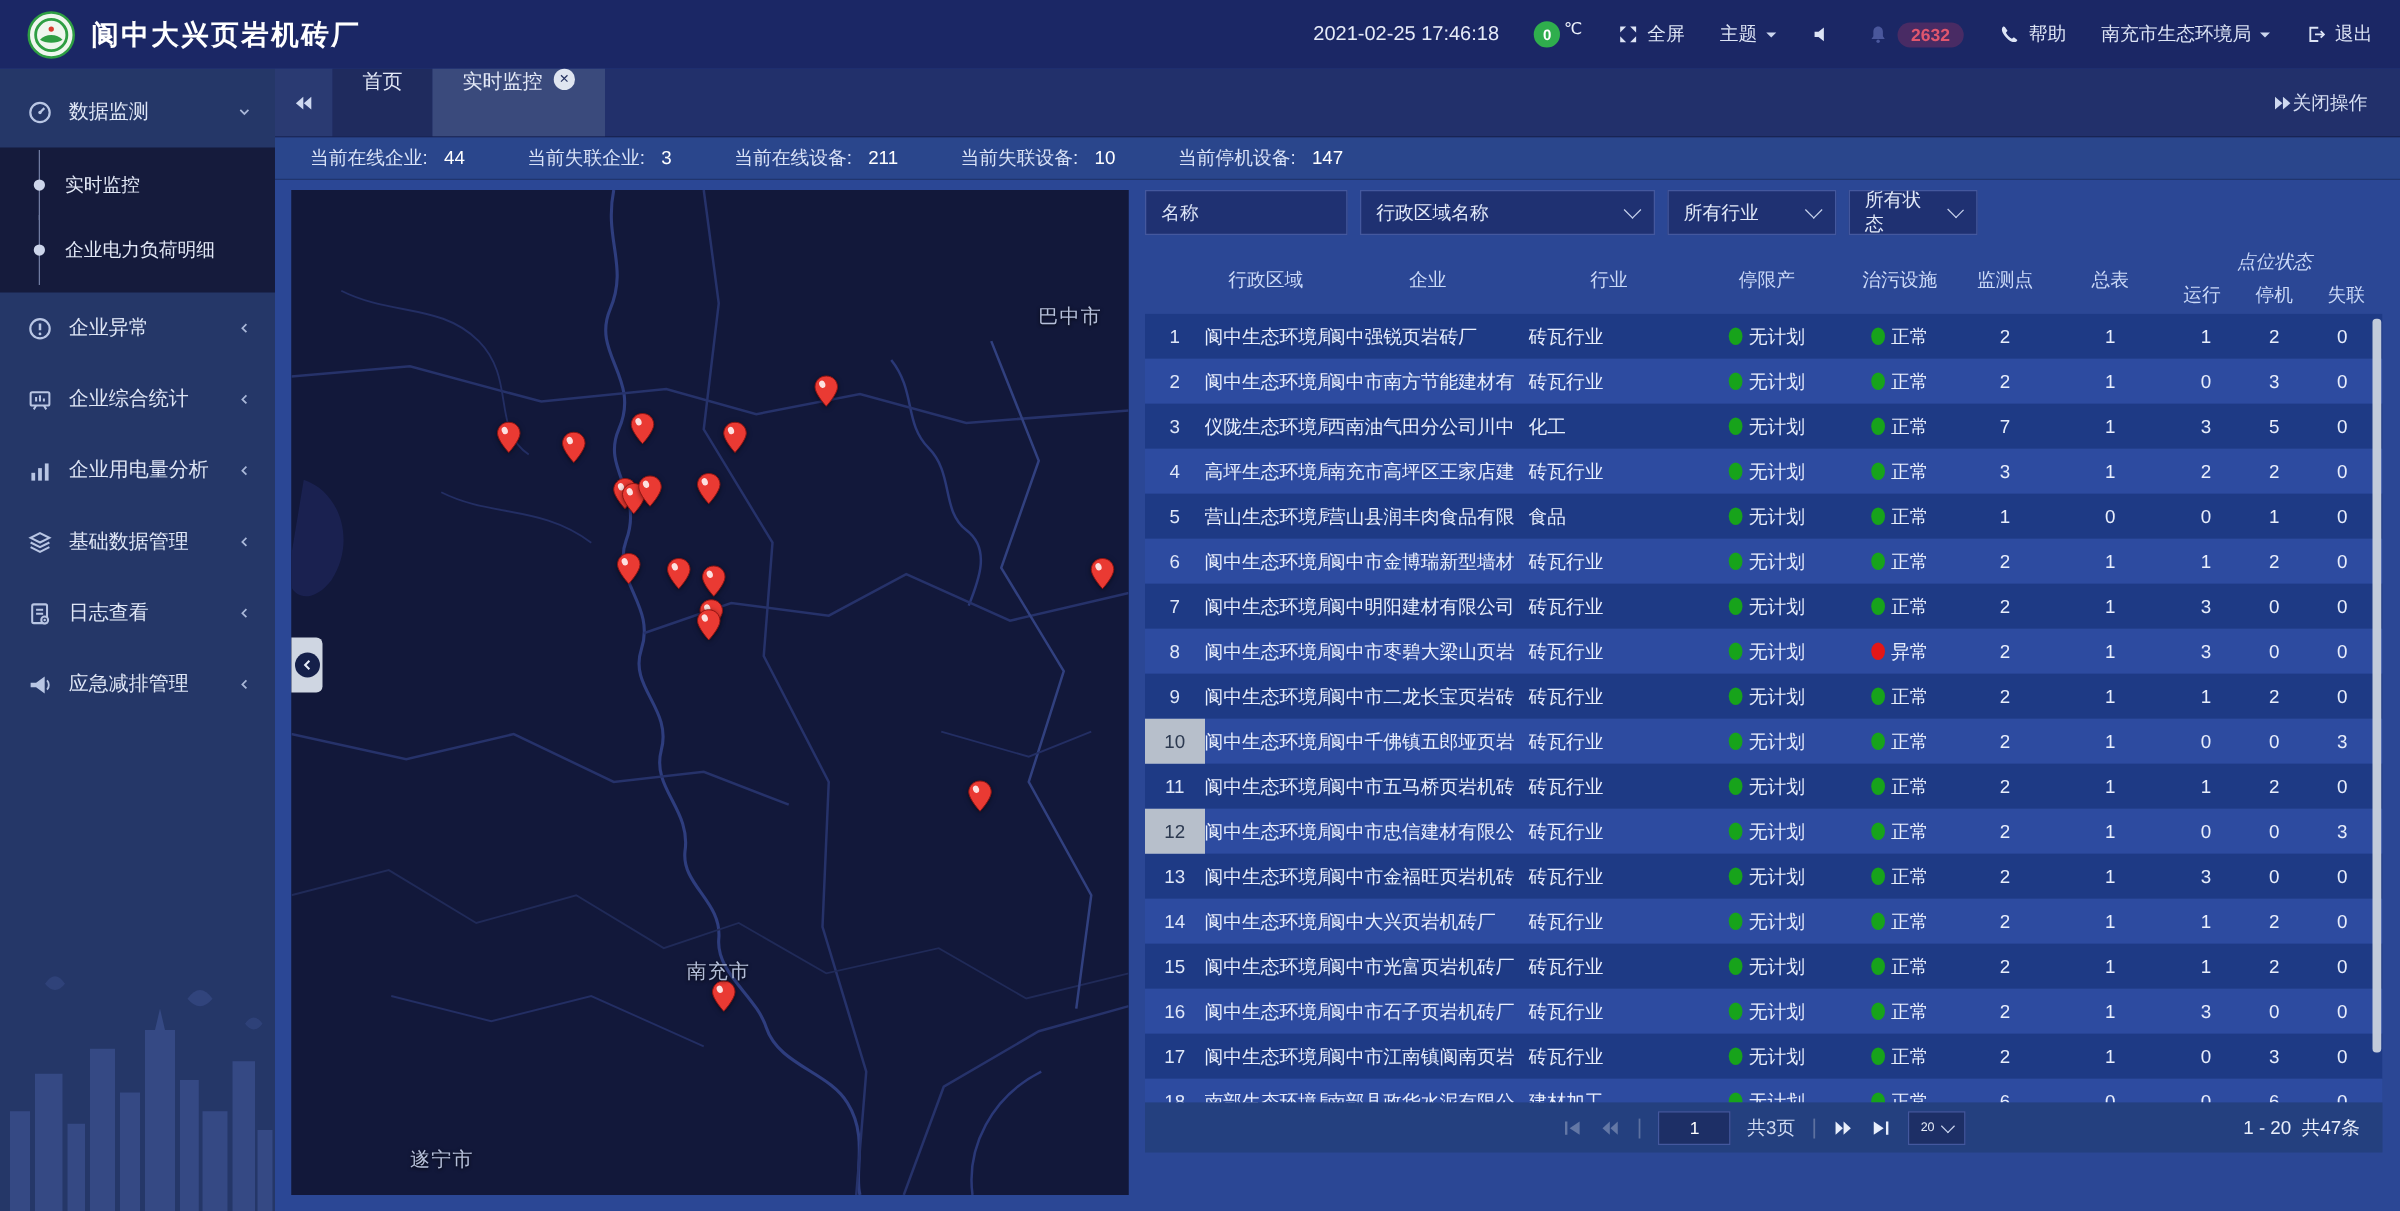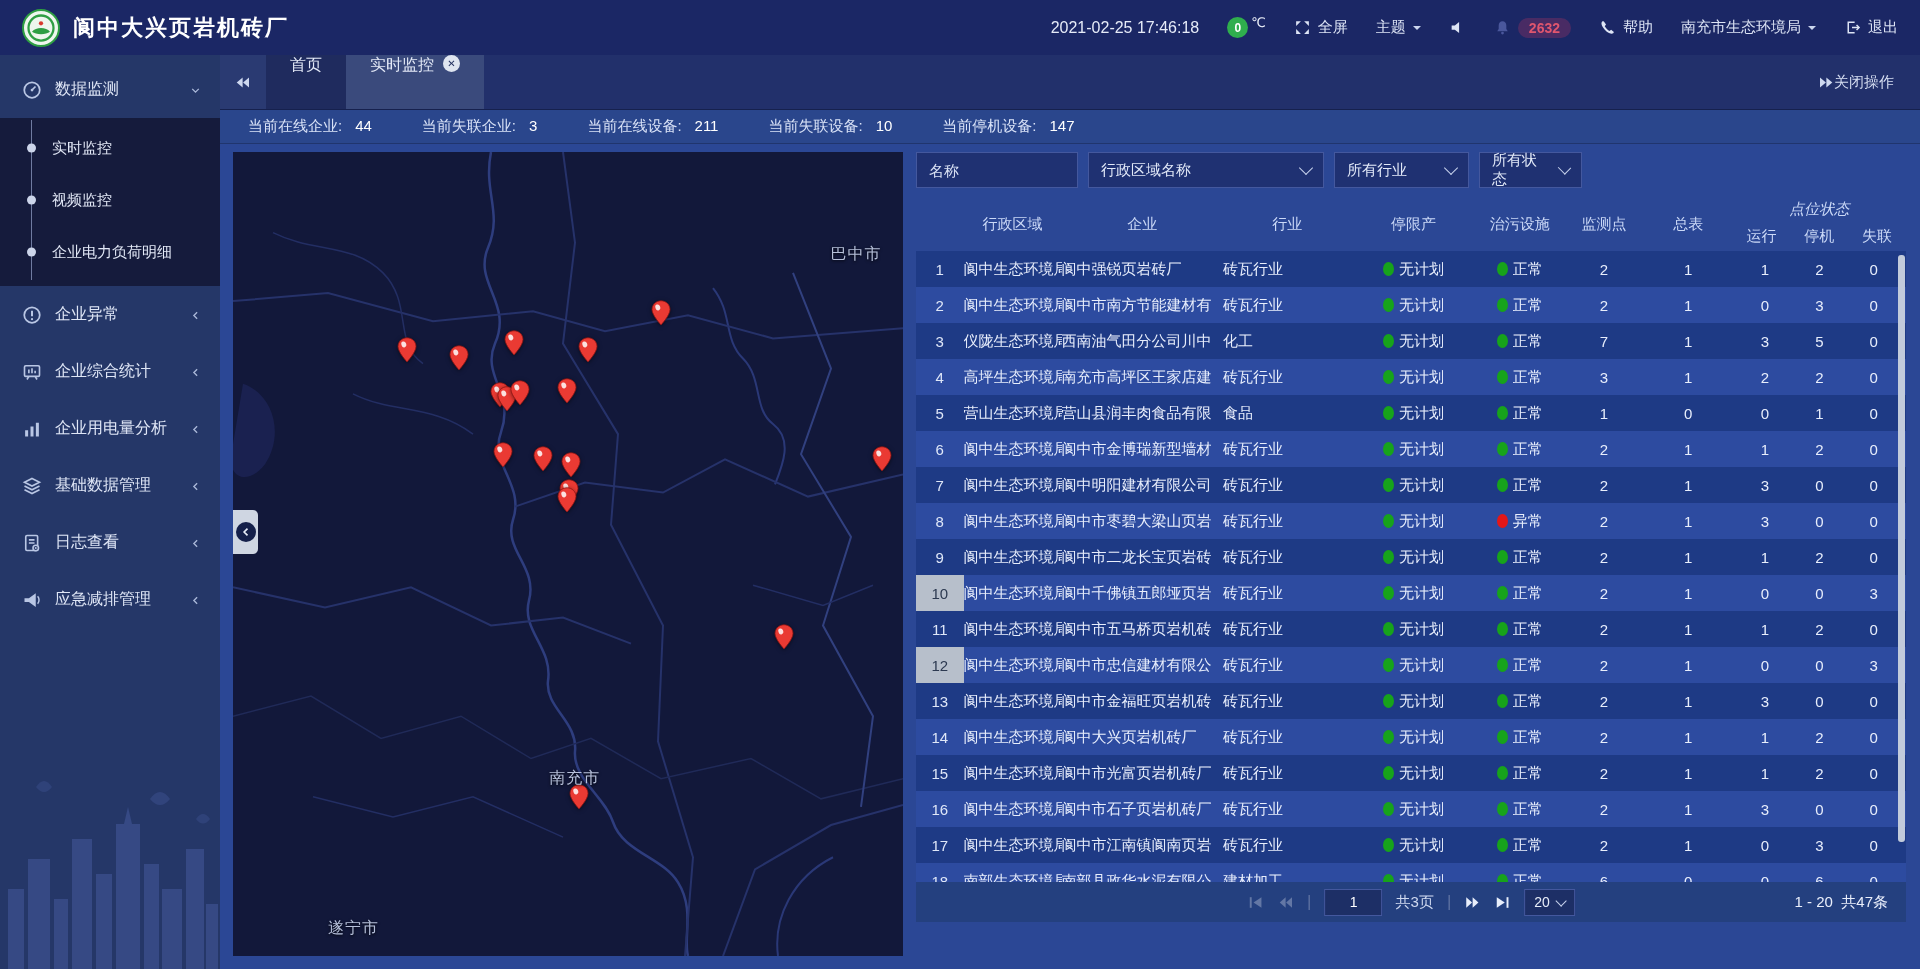--- a/index.html
+++ b/index.html
@@ -109,21 +109,21 @@
          font-size:15px;color:#cfd9f0}
   .pgroup{position:absolute;left:50%;transform:translateX(-50%);display:flex;align-items:center;gap:13px}
   .picon{width:17px;height:17px;cursor:pointer}
   .picon svg{width:100%;height:100%}
   .pdis{color:#6377a5}
   .pen{color:#e8eefb}
   .psep{color:#5d71a0;font-size:17px}
   .pinput{width:58px;height:27px;background:#1d2f66;border:1px solid #44589e;color:#fff;text-align:center;
           font-size:14px;box-sizing:border-box;font-family:inherit}
   .psize{height:27px;background:#1d2f66;border:1px solid #44589e;display:flex;align-items:center;
-         padding:0 9px;gap:7px;color:#e6ecf8;font-size:14px;cursor:pointer;box-sizing:border-box}
+         padding:0 9px;gap:7px;color:#e6ecf8;font-size:10px;cursor:pointer;box-sizing:border-box}
   .psize .fcaret{margin-left:0;width:7px;height:7px;margin-top:-3px}
   .prange{position:absolute;right:18px;color:#e9eefb}
 </style>
 </head>
 <body>
 
 <div class="header">
   <div class="logo">
     <svg viewBox="0 0 24 24">
         <circle cx="12" cy="12" r="10" fill="none" stroke="#2e9e43" stroke-width="1.8"></circle>
@@ -196,24 +196,20 @@
             </svg></span>
           <span class="glabel">数据监测</span>
           <span class="chev"><svg viewBox="0 0 16 16" fill="none" stroke="currentColor" stroke-width="1.7">
               <path d="M4 6 L8 10 L12 6"></path>
             </svg></span>
         </div>
         <div class="submenu">
           <div class="subitem">
             <span class="dot"></span>
             <span>实时监控</span>
-          </div>
-          <div class="subitem">
-            <span class="dot"></span>
-            <span>视频监控</span>
           </div>
           <div class="subitem">
             <span class="dot"></span>
             <span>企业电力负荷明细</span>
           </div>
         </div>
         <div class="side-group">
           <span class="sicon"><svg viewBox="0 0 16 16" fill="none" stroke="currentColor" stroke-width="1.4">
               <circle cx="8" cy="8" r="6.2"></circle>
               <path d="M8 4.6 L8 9" stroke-width="1.6"></path>

